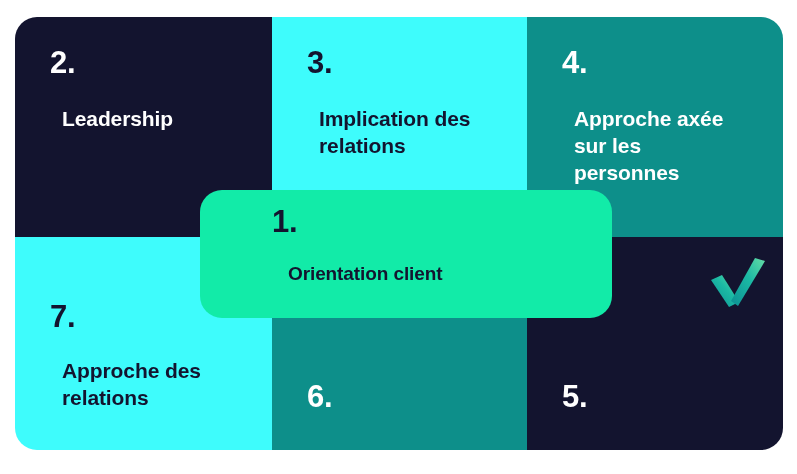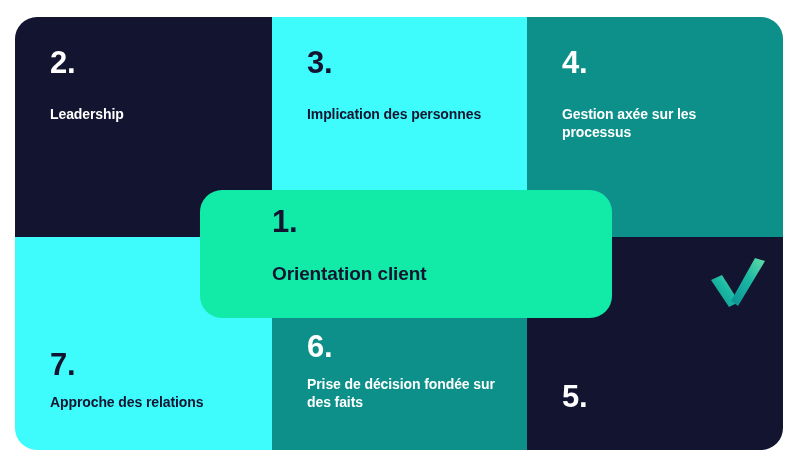--- a/index.html
+++ b/index.html
@@ -51,25 +51,25 @@
     font-size: 31px;
     font-weight: 700;
     line-height: 1;
     letter-spacing: -0.3px;
     margin: 0 0 28px 0;
   }
   .cell.row2 .num {
     margin: 0 0 14px 0;
   }
   .cell .label {
-    font-size: 14px;
+    font-size: 21px;
     font-weight: 700;
     line-height: 1.28;
     letter-spacing: -0.1px;
-    margin: 0;
+    margin: 12px;
     max-width: 210px;
   }
   .cell.row2 .label {
     margin-bottom: 14px;
   }
 
   
   .theme-navy  { background: #13142f; }
   .theme-navy  .num, .theme-navy  .label  { color: #ffffff; }
   .theme-cyan  { background: #3efcfc; }
@@ -102,21 +102,21 @@
     line-height: 1;
     color: #13142f;
     margin: 0 0 26px 0;
     letter-spacing: -0.3px;
   }
   #center-card .label {
     font-size: 19px;
     font-weight: 700;
     color: #13142f;
     letter-spacing: -0.1px;
-    margin: 0;
+    margin: 16px;
   }
 
   
   #check-logo {
     position: absolute;
     left: 707px;
     top: 256px;
     width: 62px;
     height: 58px;
     z-index: 6;
@@ -129,36 +129,35 @@
 
   <div id="grid-container">
 
     <div class="cell cell-2 theme-navy">
       <div class="num">2.</div>
       <div class="label">Leadership</div>
     </div>
 
     <div class="cell cell-3 theme-cyan">
       <div class="num">3.</div>
-      <div class="label">Implication des personnes</div>
+      <div class="label">Implication des relations</div>
     </div>
 
     <div class="cell cell-4 theme-teal">
       <div class="num">4.</div>
-      <div class="label">Gestion axée sur les processus</div>
+      <div class="label">Approche axée sur les personnes</div>
     </div>
 
     <div class="cell row2 cell-7 theme-cyan">
       <div class="num">7.</div>
       <div class="label">Approche des relations</div>
     </div>
 
     <div class="cell row2 cell-6 theme-teal">
       <div class="num">6.</div>
-      <div class="label">Prise de décision fondée sur des faits</div>
     </div>
 
     <div class="cell row2 cell-5 theme-navy">
       <div class="num">5.</div>
     </div>
 
   </div>
 
   <div id="center-card">
     <div class="num">1.</div>

